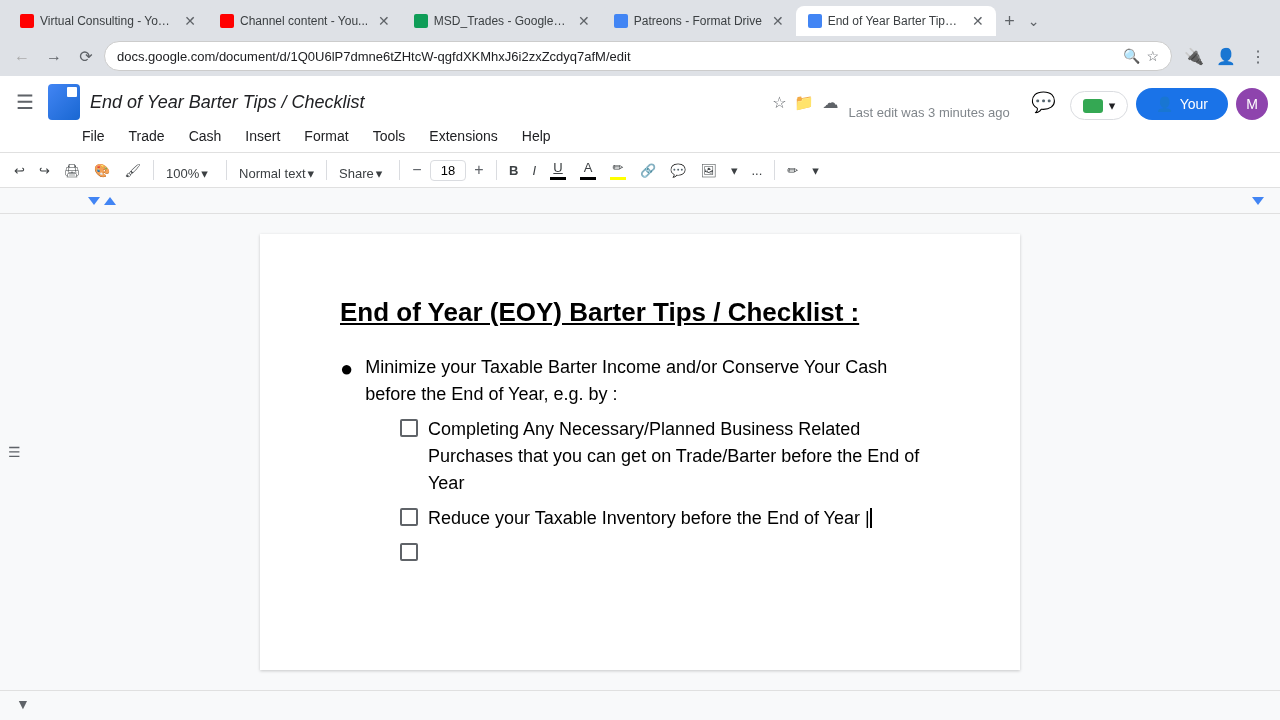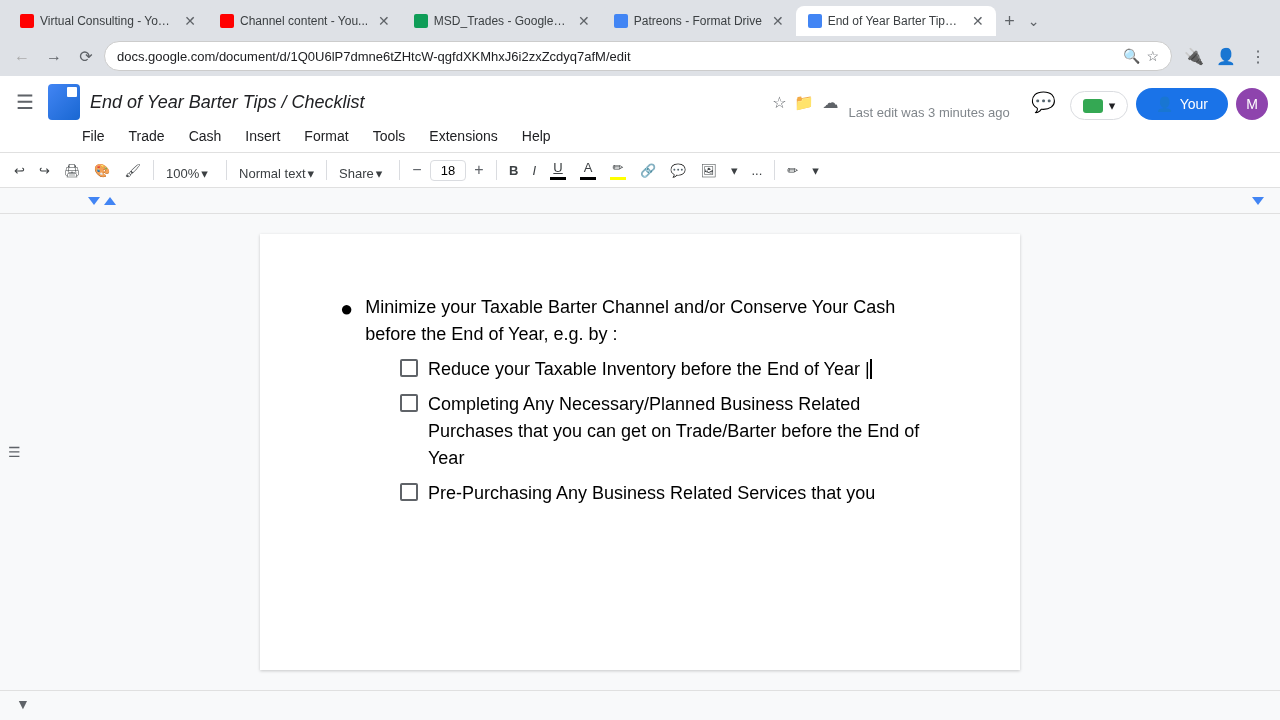--- a/index.html
+++ b/index.html
@@ -322,42 +322,42 @@
   </div>
   <div style="flex:1;display:flex;justify-content:flex-end;align-items:center;padding-right:8px;">
     <div style="width:0;height:0;border-left:6px solid transparent;border-right:6px solid transparent;border-top:8px solid #4285f4;"></div>
   </div>
 </div>
 
 <div class="doc-area">
   <div class="doc-sidebar-left">☰</div>
 
   <div class="doc-page">
+    <h1 class="doc-title-heading">End of Year (EOY) Barter Tips / Checklist :</h1>
 
     <ul class="doc-bullet-list">
       <li class="doc-bullet-item">
         <span class="bullet-dot">●</span>
-        <span class="bullet-text">Minimize your Taxable Barter Channel and/or Conserve Your Cash before the End of Year, e.g. by :</span>
+        <span class="bullet-text">Minimize your Taxable Barter Income and/or Conserve Your Cash before the End of Year, e.g. by :</span>
       </li>
     </ul>
 
     <ul class="checklist" style="padding-left: 60px; margin-top: 8px;">
+      <li class="checklist-item">
+        <div class="checkbox"></div>
+        <span class="checklist-text">Completing Any Necessary/Planned Business Related Purchases that you can get on Trade/Barter before the End of Year</span>
+      </li>
       <li class="checklist-item">
         <div class="checkbox"></div>
         <span class="checklist-text">
           <span>Reduce your Taxable Inventory before the End of Year |</span><span class="cursor"></span>
         </span>
       </li>
       <li class="checklist-item">
         <div class="checkbox"></div>
-        <span class="checklist-text">Completing Any Necessary/Planned Business Related Purchases that you can get on Trade/Barter before the End of Year</span>
-      </li>
-      <li class="checklist-item">
-        <div class="checkbox"></div>
-        <span class="checklist-text">Pre-Purchasing Any Business Related Services that you</span>
       </li>
     </ul>
   </div>
 </div>
 
 <div class="bottom-hint">
   <span class="bottom-arrow">▼</span>
 </div>
 
 </body></html>

